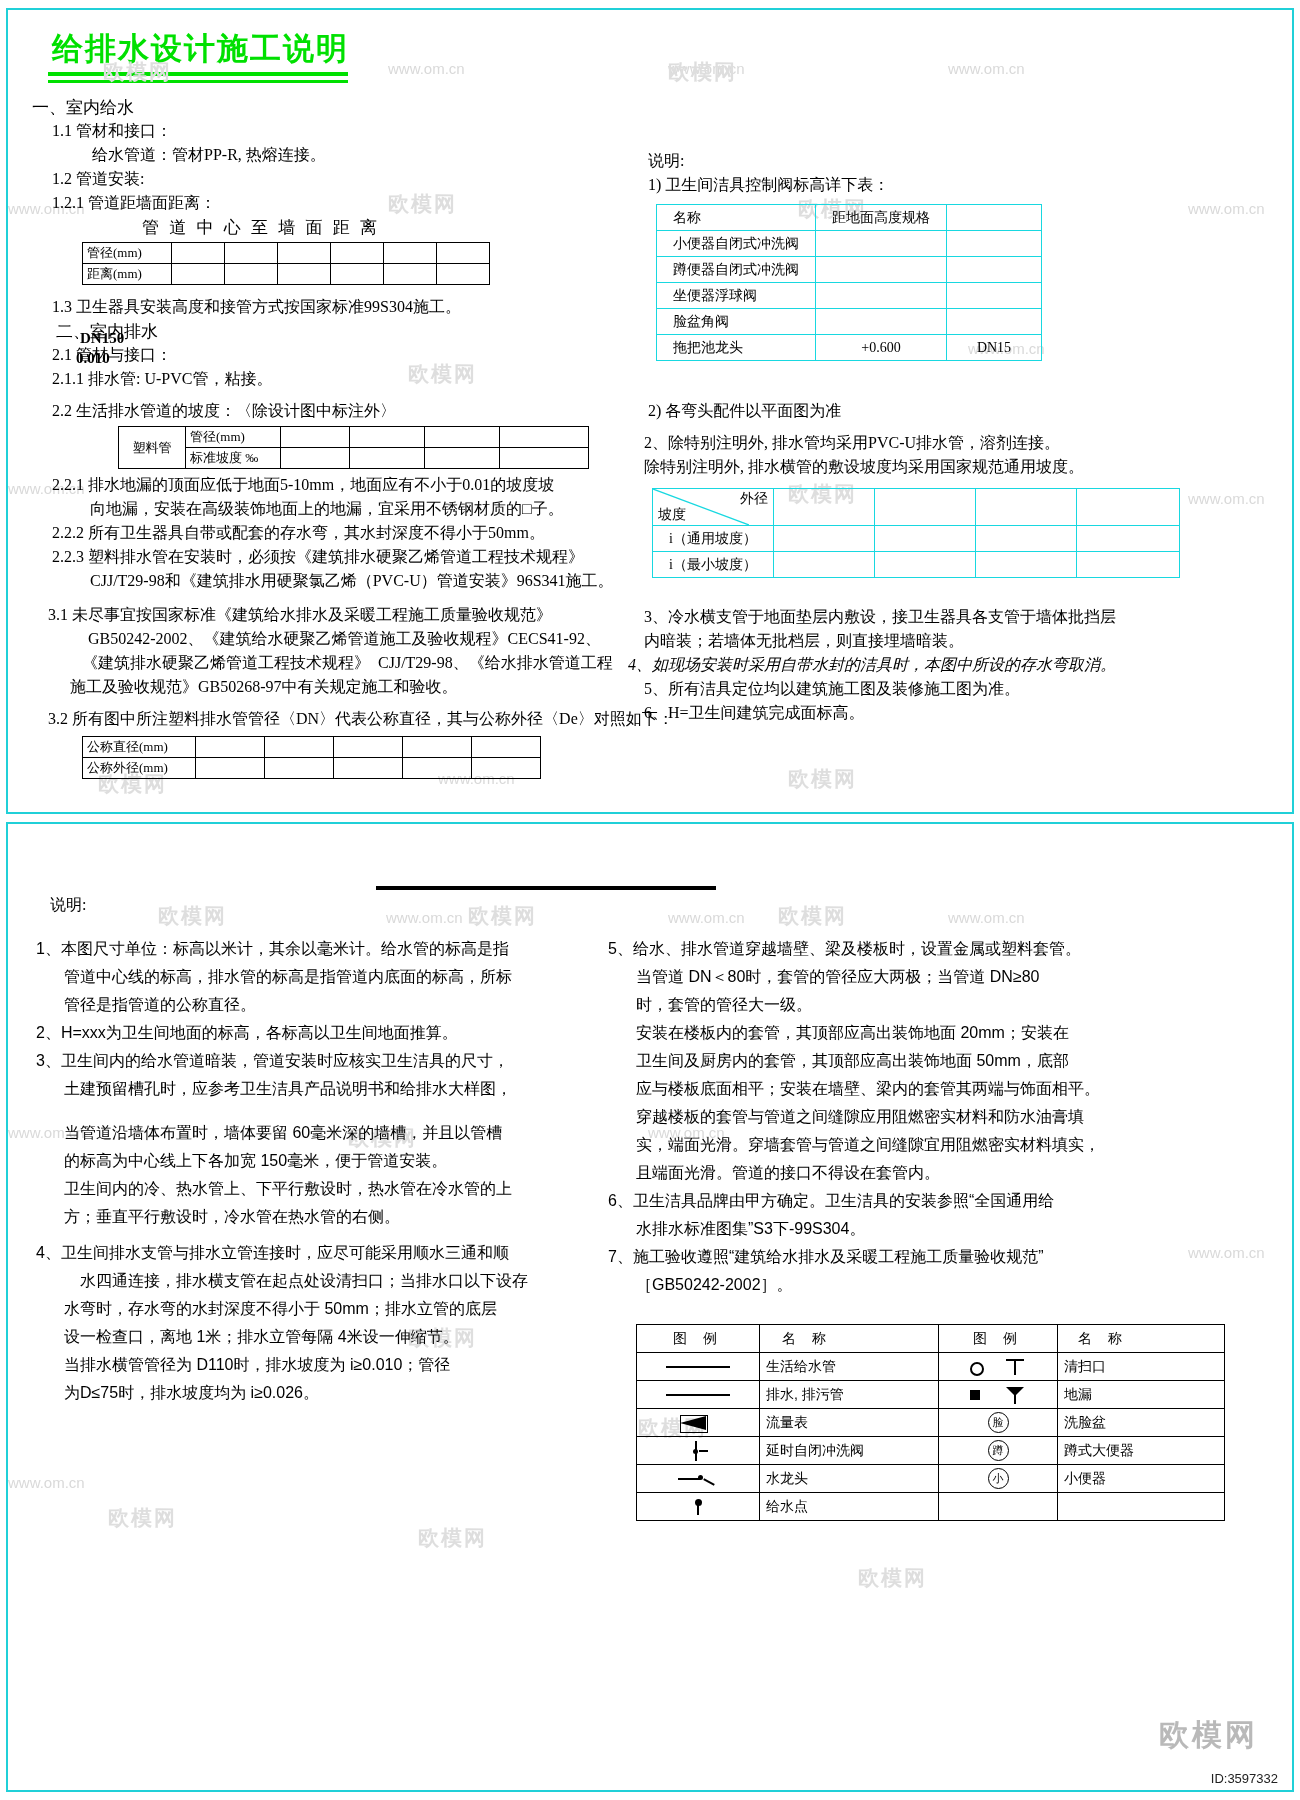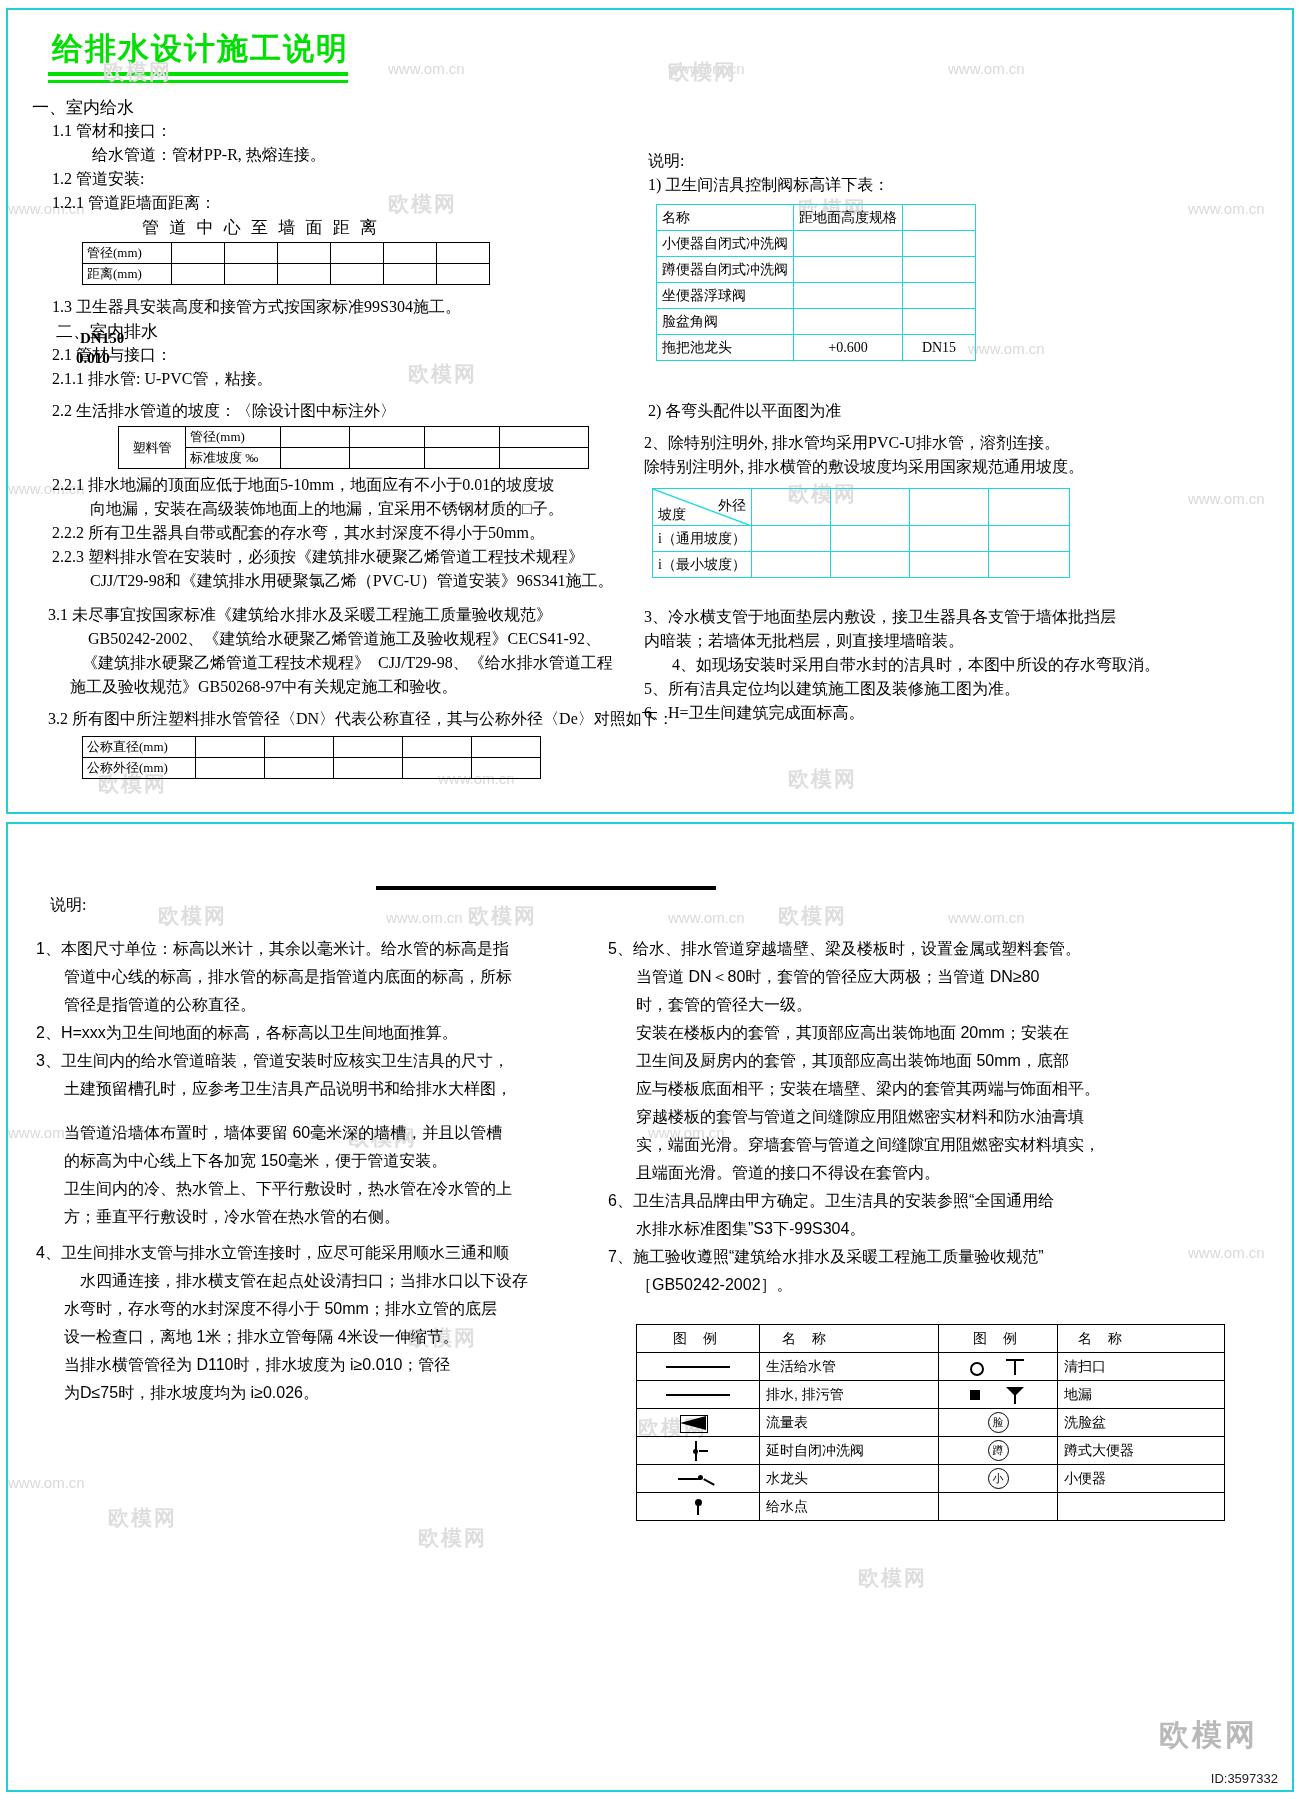--- a/index.html
+++ b/index.html
@@ -24,21 +24,21 @@
   .t{position:absolute;white-space:pre;font-size:15px;line-height:1.18;}
   .t.sans{font-family:"Liberation Sans",sans-serif;}
   .t.s16{font-size:16px;}
   .t.s17{font-size:17px;}
 
   
   table.grid{position:absolute;border-collapse:collapse;}
   table.grid td{border:1px solid #000;height:20px;font-size:13px;padding:0 4px;
                 white-space:nowrap;}
   table.cyan{position:absolute;border-collapse:collapse;}
-  table.cyan td{border:1px solid #18d8e0;height:25px;font-size:14px;padding:0 5px;
+  table.cyan td{border:1px solid #18d8e0;height:25px;font-size:14px;padding:0 16px;
                 white-space:nowrap;}
 
   table.legend{position:absolute;border-collapse:collapse;}
   table.legend td{border:1px solid #000;height:27px;font-size:14px;padding:0 6px;
                   white-space:nowrap;text-align:center;
                   font-family:"Liberation Sans",sans-serif;}
   table.legend td.nm{text-align:left;}
   table.legend td.hd{letter-spacing:6px;}
 
   
@@ -240,21 +240,21 @@
   <div class="t s16" style="left:636px;top:448px;">除特别注明外, 排水横管的敷设坡度均采用国家规范通用坡度。</div>
 
   <table class="cyan" id="slope-table" style="left:644px;top:478px;">
     <tbody>
         <tr>
       <td style="width:96px;height:36px;position:relative;padding:0;">
         <svg width="96" height="36" style="position:absolute;left:0;top:0;">
           <line x1="0" y1="0" x2="96" y2="36" stroke="#18d8e0" stroke-width="1.3"></line>
         </svg>
         <span style="position:absolute;left:5px;bottom:1px;font-size:14px;">坡度</span>
-        <span style="position:absolute;right:5px;top:8px;font-size:14px;font-family:Liberation Serif, serif;">外径</span>
+        <span style="position:absolute;right:5px;top:1px;font-size:14px;font-family:Liberation Serif, serif;">外径</span>
       </td>
       <td style="width:68px;"></td>
           <td style="width:68px;"></td>
           <td style="width:68px;"></td>
           <td style="width:70px;"></td>
     </tr>
     <tr>
       <td>i（通用坡度）</td>
       <td></td>
           <td></td>
@@ -266,21 +266,21 @@
       <td></td>
           <td></td>
           <td></td>
           <td></td>
     </tr>
   </tbody>
     </table>
 
   <div class="t s16" style="left:636px;top:598px;">3、冷水横支管于地面垫层内敷设，接卫生器具各支管于墙体批挡层</div>
   <div class="t s16" style="left:636px;top:622px;">内暗装；若墙体无批档层，则直接埋墙暗装。</div>
-  <div class="t s16" style="left:664px;top:646px;">4、如现场安装时采用自带水封的洁具时，本图中所设的存水弯取消。</div>
+  <div class="t s16" style="left:620px;top:646px;font-style:italic;">4、如现场安装时采用自带水封的洁具时，本图中所设的存水弯取消。</div>
   <div class="t s16" style="left:636px;top:670px;">5、所有洁具定位均以建筑施工图及装修施工图为准。</div>
   <div class="t s16" style="left:636px;top:694px;">6、H=卫生间建筑完成面标高。</div>
 </div>
 
 <div class="sheet" id="sheet-bottom">
 
   <div class="title-bot-rule"></div>
 
   <div class="wm-box" style="left:150px;top:78px;">欧模网</div>
   <div class="wm" style="left:378px;top:85px;">www.om.cn</div>

